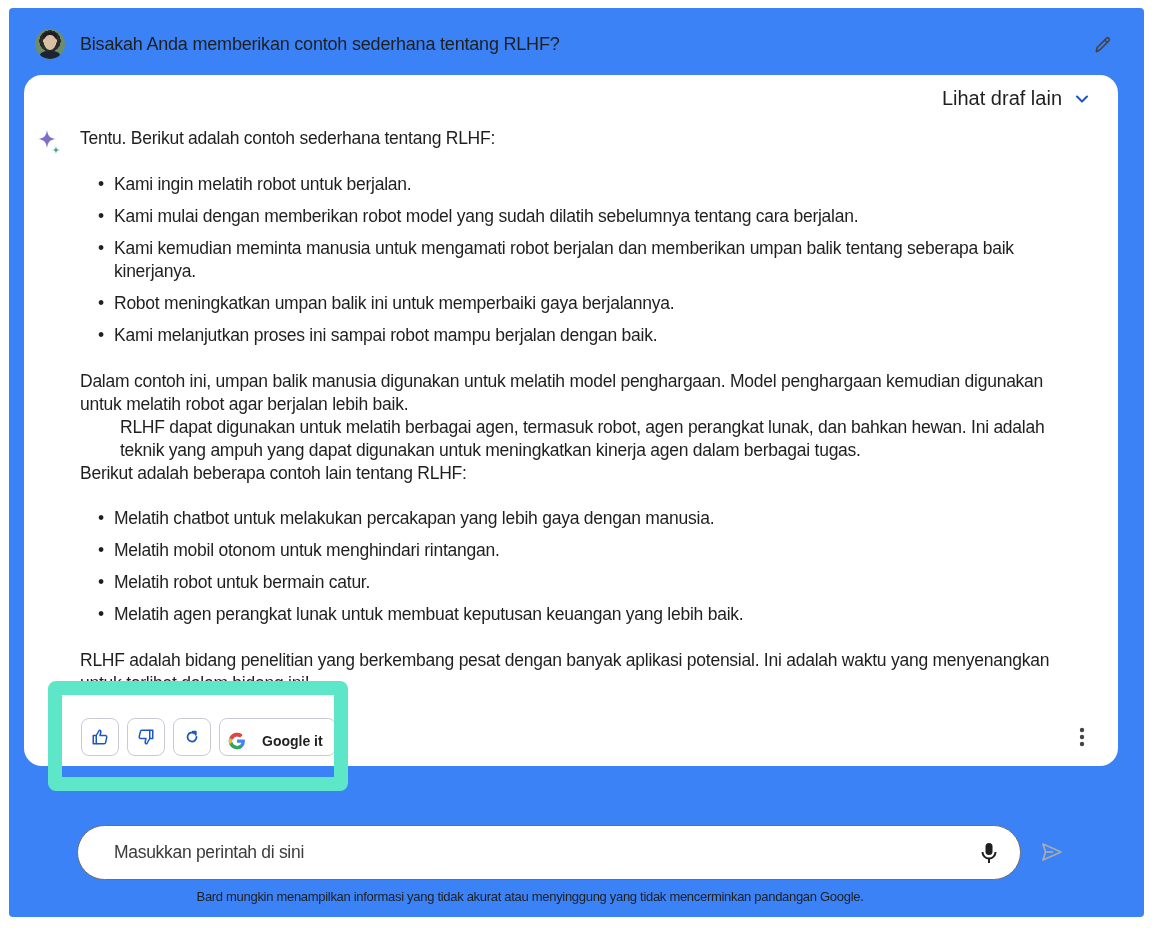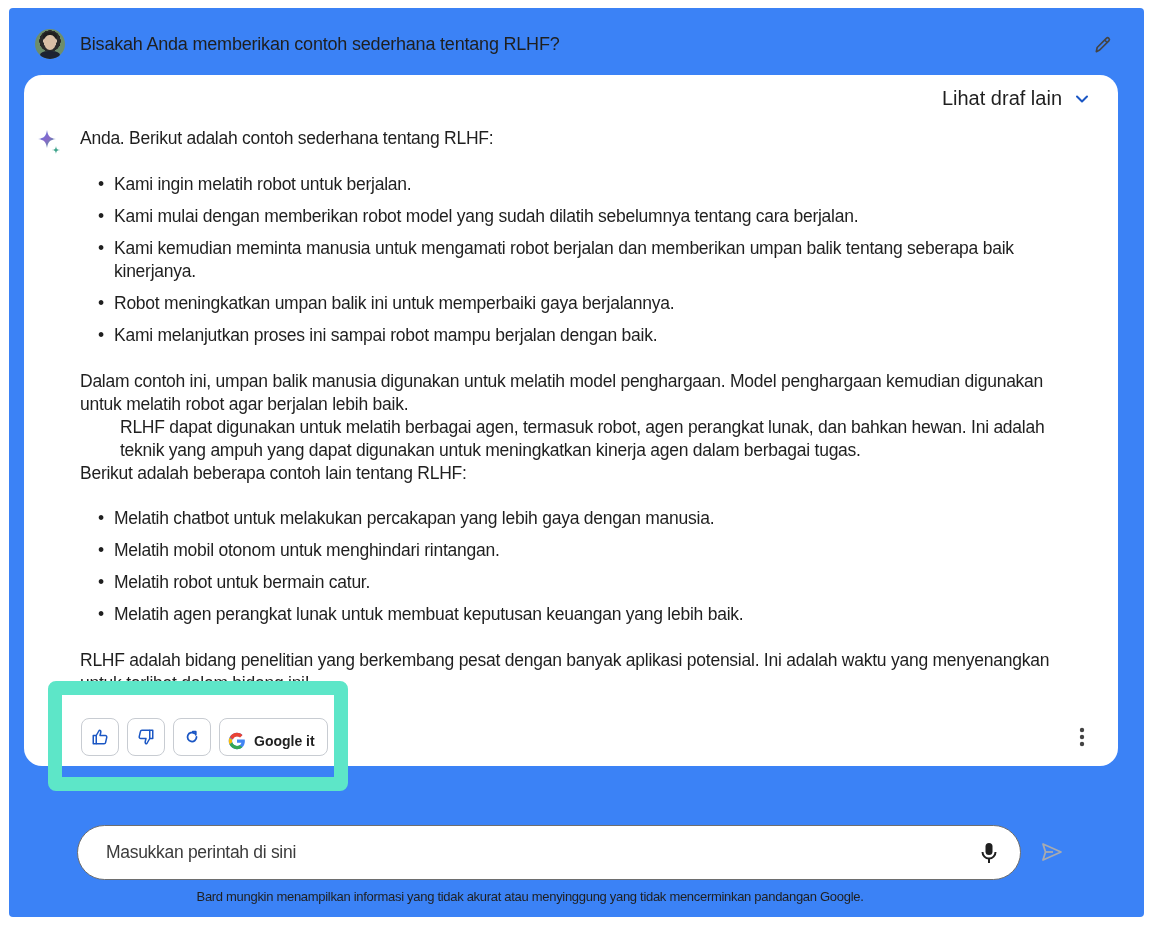--- a/index.html
+++ b/index.html
@@ -40,36 +40,36 @@
     .content .para { }
     .content .para2 { margin-bottom: 0; margin-left: 40px; }
     .content .para3 { margin-bottom: 22px; }
     .clip { position: absolute; left: 0; top: 0; right: 0; height: 610px; overflow: hidden; }
 
     .actions { position: absolute; left: 57px; top: 643px; display: flex; gap: 8px; }
     .act-btn {
       height: 38px; min-width: 38px; border: 1px solid #c8ccd2; border-radius: 8px; background: #fff;
       display: flex; align-items: center; justify-content: center; cursor: pointer; padding: 0 8px;
     }
-    .google-btn { padding: 8px 12px 0 8px; gap: 8px; font-size: 14px; font-weight: bold; color: #1f1f1f; }
+    .google-btn { padding: 8px 12px 0 8px; gap: 16px; font-size: 14px; font-weight: bold; color: #1f1f1f; }
     .more-btn { position: absolute; right: 22px; top: 648px; width: 28px; height: 28px; display: flex; align-items: center; justify-content: center; cursor: pointer; }
 
     .highlight {
       position: absolute; left: 48px; top: 681px; width: 300px; height: 110px;
       border: 14px solid #5de6c8; border-radius: 8px; pointer-events: none;
     }
 
     .input-wrap {
       position: absolute; left: 77px; top: 825px; width: 944px; height: 55px;
       border: 1px solid #6e6e6e; border-radius: 28px; background: #ffffff;
       display: flex; align-items: center;
     }
     .input-wrap input {
       border: none; outline: none; background: transparent; font-family: "Liberation Sans", sans-serif;
-      font-size: 17.5px; color: #1f1f1f; margin-left: 28px; flex: 1; letter-spacing: -0.3px;
+      font-size: 17.5px; color: #1f1f1f; margin-left: 36px; flex: 1; letter-spacing: -0.3px;
     }
     .input-wrap input::placeholder { color: #3c3c3c; }
     .mic-btn { width: 34px; height: 34px; margin-right: 14px; display: flex; align-items: center; justify-content: center; cursor: pointer; }
     .send-btn { position: absolute; left: 1036px; top: 836px; width: 32px; height: 32px; display: flex; align-items: center; justify-content: center; cursor: pointer; }
 
     .disclaimer {
       position: absolute; left: 0; width: 1060px; top: 889px; text-align: center;
       font-size: 13px; color: #1f1f1f; letter-spacing: -0.3px;
     }
   </style>
@@ -109,21 +109,21 @@
           <stop offset="0.5" stop-color="#8a68c9"></stop>
           <stop offset="1" stop-color="#3fa48c"></stop>
         </linearGradient>
       </defs>
       <path d="M11 1 C11.8 7 14 9.2 20 10 C14 10.8 11.8 13 11 19 C10.2 13 8 10.8 2 10 C8 9.2 10.2 7 11 1 Z" fill="url(#sg)"></path>
       <path d="M20 17 C20.4 20 21 20.6 24 21 C21 21.4 20.4 22 20 25 C19.6 22 19 21.4 16 21 C19 20.6 19.6 20 20 17 Z" fill="#3fa48c"></path>
     </svg>
 
     <div class="clip">
       <div class="content">
-        <p class="intro">Anda. Berikut adalah contoh sederhana tentang RLHF:</p>
+        <p class="intro">Tentu. Berikut adalah contoh sederhana tentang RLHF:</p>
         <ul>
           <li>Kami ingin melatih robot untuk berjalan.</li>
           <li>Kami mulai dengan memberikan robot model yang sudah dilatih sebelumnya tentang cara berjalan.</li>
           <li>Kami kemudian meminta manusia untuk mengamati robot berjalan dan memberikan umpan balik tentang seberapa baik kinerjanya.</li>
           <li>Robot meningkatkan umpan balik ini untuk memperbaiki gaya berjalannya.</li>
           <li>Kami melanjutkan proses ini sampai robot mampu berjalan dengan baik.</li>
         </ul>
         <p class="para">Dalam contoh ini, umpan balik manusia digunakan untuk melatih model penghargaan. Model penghargaan kemudian digunakan untuk melatih robot agar berjalan lebih baik.</p>
         <p class="para2">RLHF dapat digunakan untuk melatih berbagai agen, termasuk robot, agen perangkat lunak, dan bahkan hewan. Ini adalah teknik yang ampuh yang dapat digunakan untuk meningkatkan kinerja agen dalam berbagai tugas.</p>
         <p class="para3">Berikut adalah beberapa contoh lain tentang RLHF:</p>

